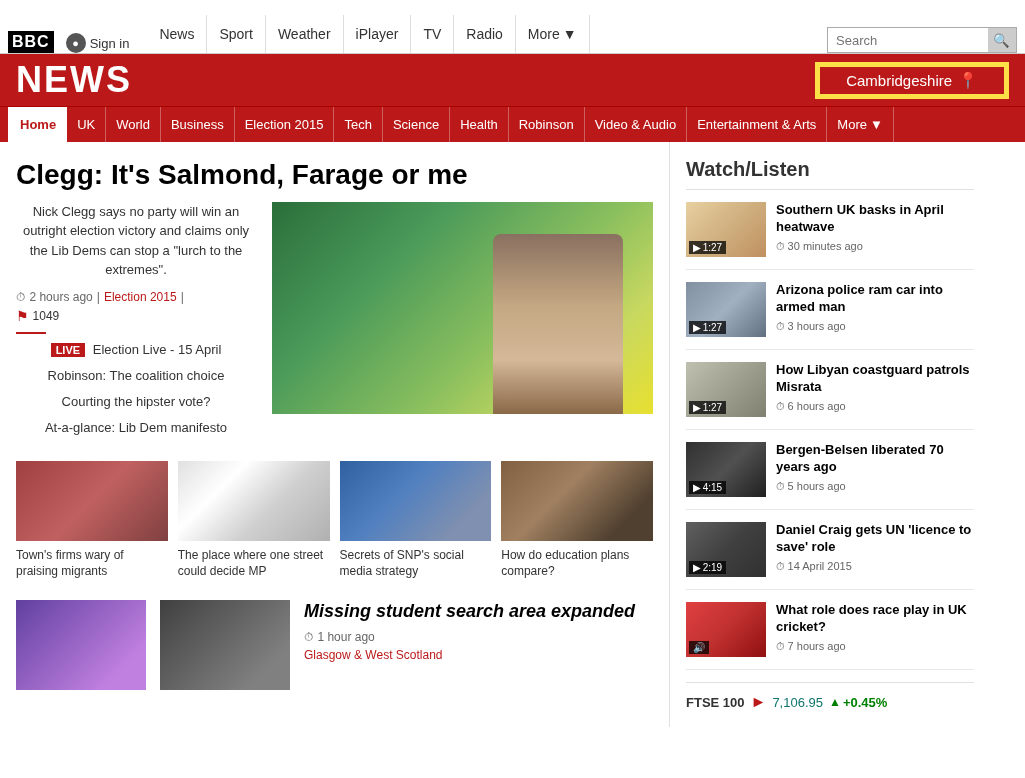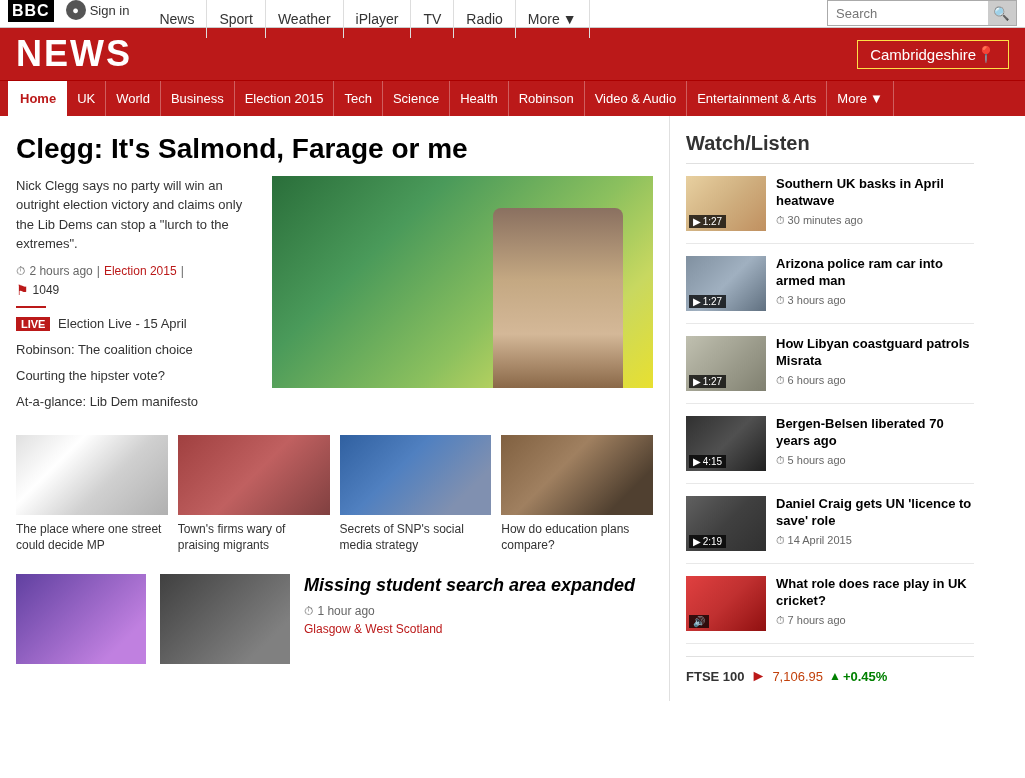--- a/index.html
+++ b/index.html
@@ -3,22 +3,22 @@
   <meta charset="utf-8">
   <style>
     * { margin: 0; padding: 0; box-sizing: border-box; }
     body { font-family: Arial, Helvetica, sans-serif; font-size: 13px; color: #333; background: #fff; }
 
     
     #top-nav {
       background: #fff;
       border-bottom: 1px solid #ccc;
       display: flex;
-      align-items: flex-start;
-      height: 28px;
+      align-items: flex-end;
+      height: 54px;
       padding: 0 8px;
     }
     #bbc-logo {
       display: flex;
       align-items: center;
       margin-right: 12px;
     }
     .bbc-logo-box {
       background: #000;
       color: #fff;
@@ -103,24 +103,25 @@
     }
     #news-title {
       color: #fff;
       font-size: 36px;
       font-weight: bold;
       letter-spacing: 2px;
     }
     #location-box {
       display: flex;
       align-items: center;
+      gap: 6px;
       color: #fff;
       font-size: 15px;
-      border: 1px solid #fde047;
-      padding: 4px 12px;
+      border: 5px solid #fde047;
+      padding: 4px 26px;
       cursor: pointer;
     }
     .location-pin {
       font-size: 16px;
     }
 
     
     #secondary-nav {
       background: #bb1919;
       border-top: 1px solid #a00;
@@ -173,20 +174,21 @@
       margin-bottom: 10px;
       line-height: 1.2;
     }
     #hero-content {
       display: flex;
       gap: 16px;
       margin-bottom: 20px;
     }
     #hero-text {
       flex: 0 0 240px;
+      text-align: center;
     }
     #hero-summary {
       font-size: 13px;
       color: #333;
       margin-bottom: 10px;
       line-height: 1.5;
     }
     #hero-meta {
       font-size: 12px;
       color: #666;
@@ -403,21 +405,21 @@
       margin-bottom: 8px;
     }
     .market-row {
       display: flex;
       align-items: center;
       gap: 6px;
       font-size: 13px;
     }
     .market-name { font-weight: bold; }
     .market-arrow-up { color: #bb1919; font-size: 16px; }
-    .market-value { color: #c2410c; }
+    .market-value { color: #0f766e; }
     .market-change-up { color: #008000; font-weight: bold; display: flex; align-items: center; gap: 2px; }
     .triangle-up { color: #008000; font-size: 12px; }
   </style>
 </head>
 <body>
 
 <div id="top-nav">
   <div id="bbc-logo">
     <span class="bbc-logo-box">BBC</span>
   </div>
@@ -503,26 +505,26 @@
       </div>
       <div id="hero-image">
         <div class="img-placeholder">
           <div class="hero-img-face"></div>
         </div>
       </div>
     </div>
 
     <div id="article-grid">
       <div class="grid-item">
+        <div class="grid-img img1"></div>
+        <div class="grid-caption">Town's firms wary of praising migrants</div>
+      </div>
+      <div class="grid-item">
         <div class="grid-img img2"></div>
         <div class="grid-caption">The place where one street could decide MP</div>
-      </div>
-      <div class="grid-item">
-        <div class="grid-img img1"></div>
-        <div class="grid-caption">Town's firms wary of praising migrants</div>
       </div>
       <div class="grid-item">
         <div class="grid-img img3"></div>
         <div class="grid-caption">Secrets of SNP's social media strategy</div>
       </div>
       <div class="grid-item">
         <div class="grid-img img4"></div>
         <div class="grid-caption">How do education plans compare?</div>
       </div>
     </div>

